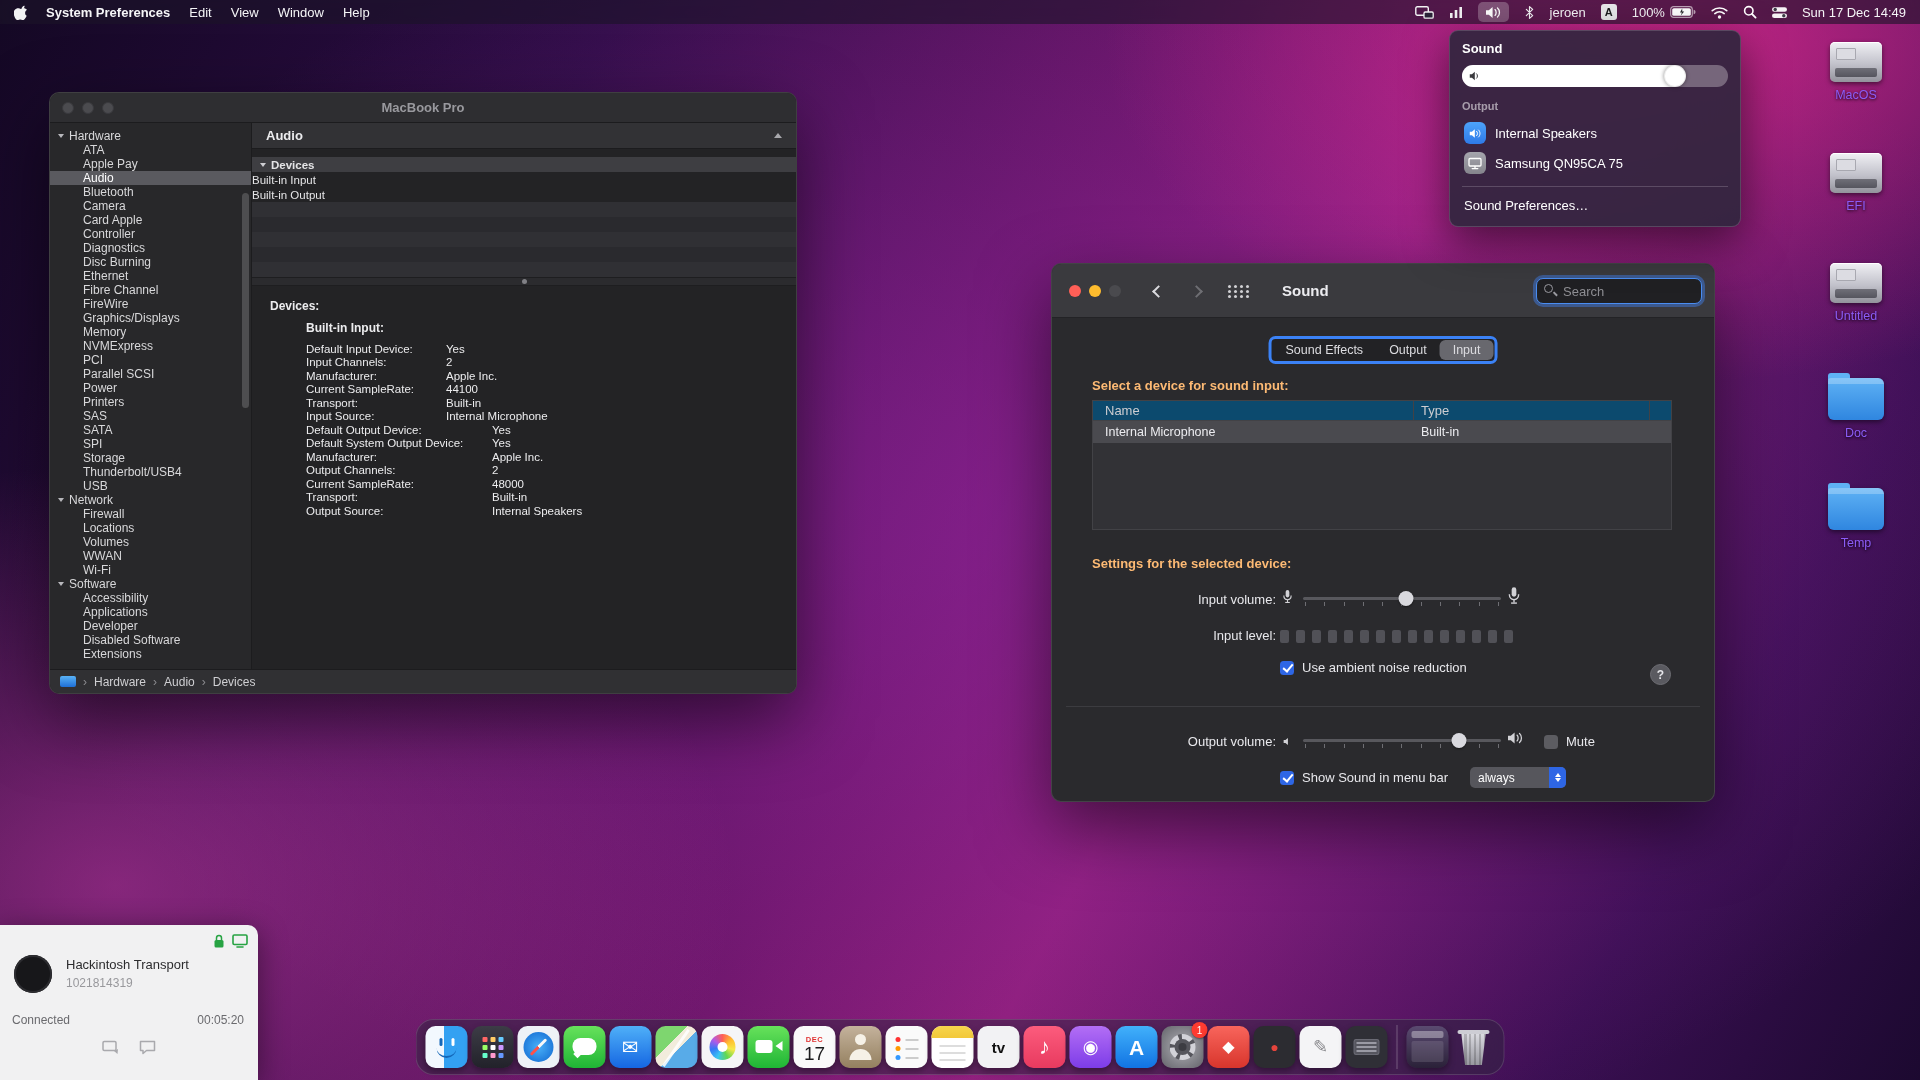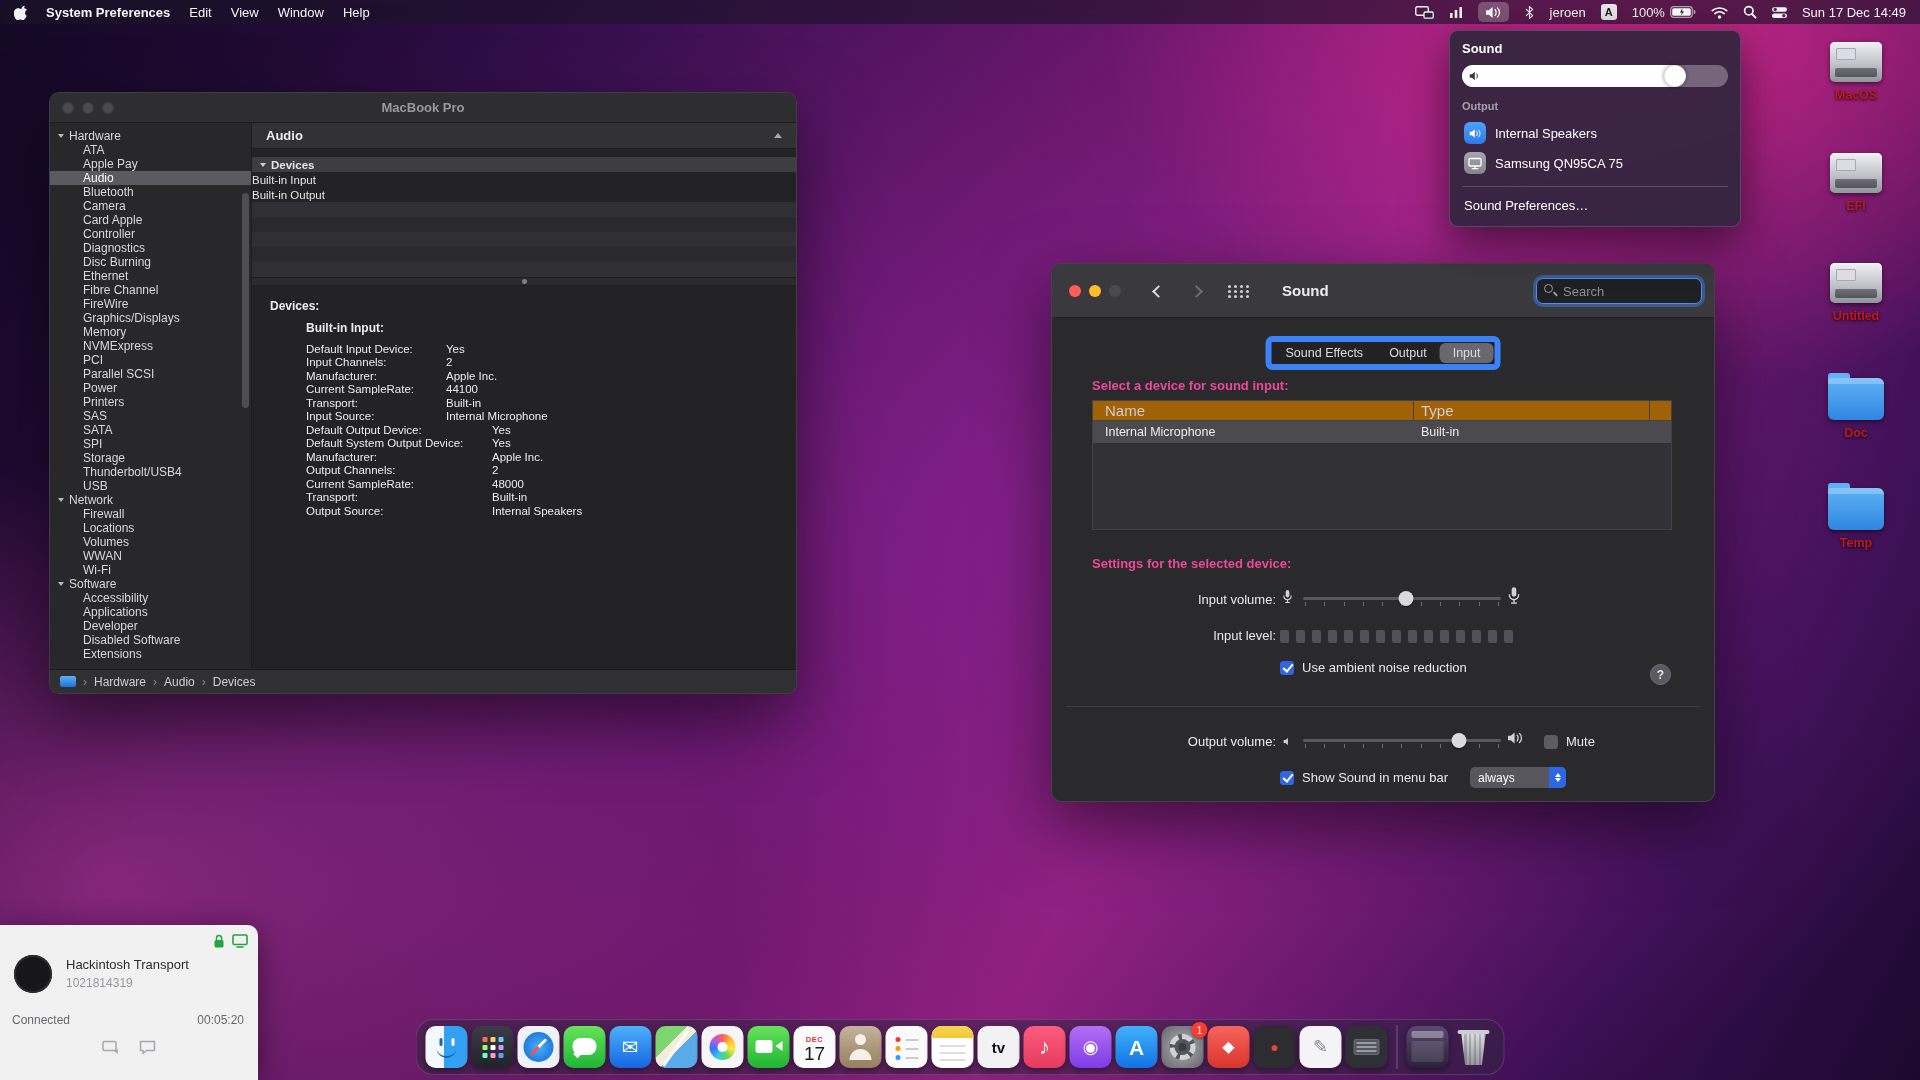--- a/index.html
+++ b/index.html
@@ -91,28 +91,28 @@
 .chev.fwd{transform:rotate(-135deg);border-color:#6e6e73}
 .back{left:98px}.fwdb{left:136px}
 .grid-icon{position:absolute;left:176px;top:21px;width:3px;height:3px;border-radius:50%;background:#d0d0d4;box-shadow:6px 0 #d0d0d4,12px 0 #d0d0d4,18px 0 #d0d0d4,0 5px #d0d0d4,6px 5px #d0d0d4,12px 5px #d0d0d4,18px 5px #d0d0d4,0 10px #d0d0d4,6px 10px #d0d0d4,12px 10px #d0d0d4,18px 10px #d0d0d4}
 .sp-title{position:absolute;left:230px;top:18px;font-size:15px;font-weight:700;color:#ececf0}
 .search-wrap{position:absolute;right:12px;top:14px;width:166px;height:26px}
 .search-input{width:100%;height:100%;background:#202023;border:1px solid #4a8df0;border-radius:7px;box-shadow:0 0 0 3px rgba(64,128,240,.45);color:#e8e8ea;font-size:13px;padding:0 8px 0 26px;outline:none;font-family:inherit}
 .search-input::placeholder{color:#8e8e93}
 .search-icon{position:absolute;left:8px;top:6px;width:14px;height:14px}
 .search-icon i{display:block;width:9px;height:9px;border:1.5px solid #9a9aa0;border-radius:50%}
 .search-icon b{position:absolute;left:9px;top:9px;width:5px;height:1.5px;background:#9a9aa0;transform:rotate(45deg);display:block}
-.sp-tabs{position:absolute;left:50%;top:72px;transform:translateX(-50%);display:flex;background:#222225;border:6px solid #3b82f6;border-radius:7px;padding:1px}
+.sp-tabs{position:absolute;left:50%;top:72px;transform:translateX(-50%);display:flex;background:#222225;border:3px solid #3b82f6;border-radius:7px;padding:1px}
 .sp-tab{font-size:12.5px;color:#dcdce0;padding:3px 13px;border-radius:6px;white-space:nowrap}
 .sp-tab.selected{background:#68686e}
-.sp-label{position:absolute;font-size:13px;font-weight:700;color:#ec4899}
+.sp-label{position:absolute;font-size:13px;font-weight:700;color:#fdba74}
 #lbl-select{left:40px;top:114px}
 #lbl-settings{left:40px;top:292px}
 .sp-table{position:absolute;left:40px;top:136px;width:580px;height:130px;background:#323236;border:1px solid #424246}
-.tbl-header{height:20px;background:#a16207;border-bottom:1px solid #424246;display:flex;align-items:center;font-size:15px;color:#cdcdd1;position:relative}
+.tbl-header{height:20px;background:#0c4a6e;border-bottom:1px solid #424246;display:flex;align-items:center;font-size:13px;color:#cdcdd1;position:relative}
 .th-name{padding-left:12px;width:328px}
 .tbl-header .col-sep{position:absolute;top:0;bottom:0;width:1px;background:#424246}
 .col-sep.s1{left:320px}.col-sep.s2{left:556px}
 .tbl-row{height:22px;display:flex;align-items:center;font-size:12.5px;color:#ececf0}
 .tbl-row.selected{background:#4a4a4f}
 .td-name{padding-left:12px;width:328px}
 .r-label{position:absolute;width:224px;text-align:right;font-size:13px;color:#e8e8ec;left:0}
 #lbl-iv{top:328px}#lbl-il{top:364px}#lbl-ov{top:470px}
 .slider{position:absolute;left:251px;width:198px;height:16px}
 #slider-iv{top:326px}#slider-ov{top:468px}
@@ -142,21 +142,21 @@
 
 .desktop-icons{position:absolute;left:1812px;top:38px;width:88px;display:flex;flex-direction:column;z-index:5}
 .desk-item{height:110.5px;display:flex;flex-direction:column;align-items:center;gap:6px}
 .di-art{margin-top:4px;position:relative}
 .di-art.drive{width:52px;height:40px;border-radius:5px;background:linear-gradient(180deg,#f0f0f4,#c2c2cb 55%,#93939c);box-shadow:inset 0 1px 0 #fff,0 2px 5px rgba(0,0,0,.5)}
 .di-art.drive::before{content:"";position:absolute;left:6px;top:6px;width:18px;height:10px;background:#dcdce2;border:1px solid #a8a8b0;border-radius:1px}
 .di-art.drive::after{content:"";position:absolute;left:5px;right:5px;bottom:5px;height:9px;background:linear-gradient(180deg,#6f6f78,#55555e);border-radius:2px}
 .di-art.folder{width:56px;height:42px;margin-top:8px;border-radius:3px 6px 6px 6px;background:linear-gradient(180deg,#5fb2f5,#2f86e0);box-shadow:0 2px 5px rgba(0,0,0,.5)}
 .di-art.folder::before{content:"";position:absolute;top:-5px;left:0;width:22px;height:7px;background:#5fb2f5;border-radius:3px 3px 0 0}
 .di-art.folder::after{content:"";position:absolute;top:0;left:0;right:0;height:6px;background:rgba(255,255,255,.25);border-radius:3px 6px 0 0}
-.di-label{font-size:12.5px;color:#b91c1c;text-shadow:0 1px 3px rgba(0,0,0,.9);font-weight:700}
+.di-label{font-size:12.5px;color:#8b5cf6;text-shadow:0 1px 3px rgba(0,0,0,.9);font-weight:400}
 
 .session{position:absolute;left:0;top:925px;width:258px;height:155px;background:#f1f1f2;border-radius:0 10px 0 0;box-shadow:0 6px 30px rgba(0,0,0,.45);z-index:30;font-size:12px;color:#555}
 .sess-top-icons{position:absolute;right:10px;top:9px;display:flex;gap:7px}
 .avatar{position:absolute;left:14px;top:30px;width:38px;height:38px;border-radius:50%;background:#17171a;box-shadow:inset 0 0 0 2px #2c2c30}
 .sess-name{position:absolute;left:66px;top:32px;font-size:13px;color:#2c2c2e}
 .sess-id{position:absolute;left:66px;top:51px;color:#98989c}
 .sess-status{position:absolute;left:12px;top:88px;color:#6a6a6e}
 .sess-timer{position:absolute;right:14px;top:88px;color:#6a6a6e}
 .sess-actions{position:absolute;left:0;right:0;top:115px;display:flex;justify-content:center;gap:18px;color:#a9a9ad}
 

